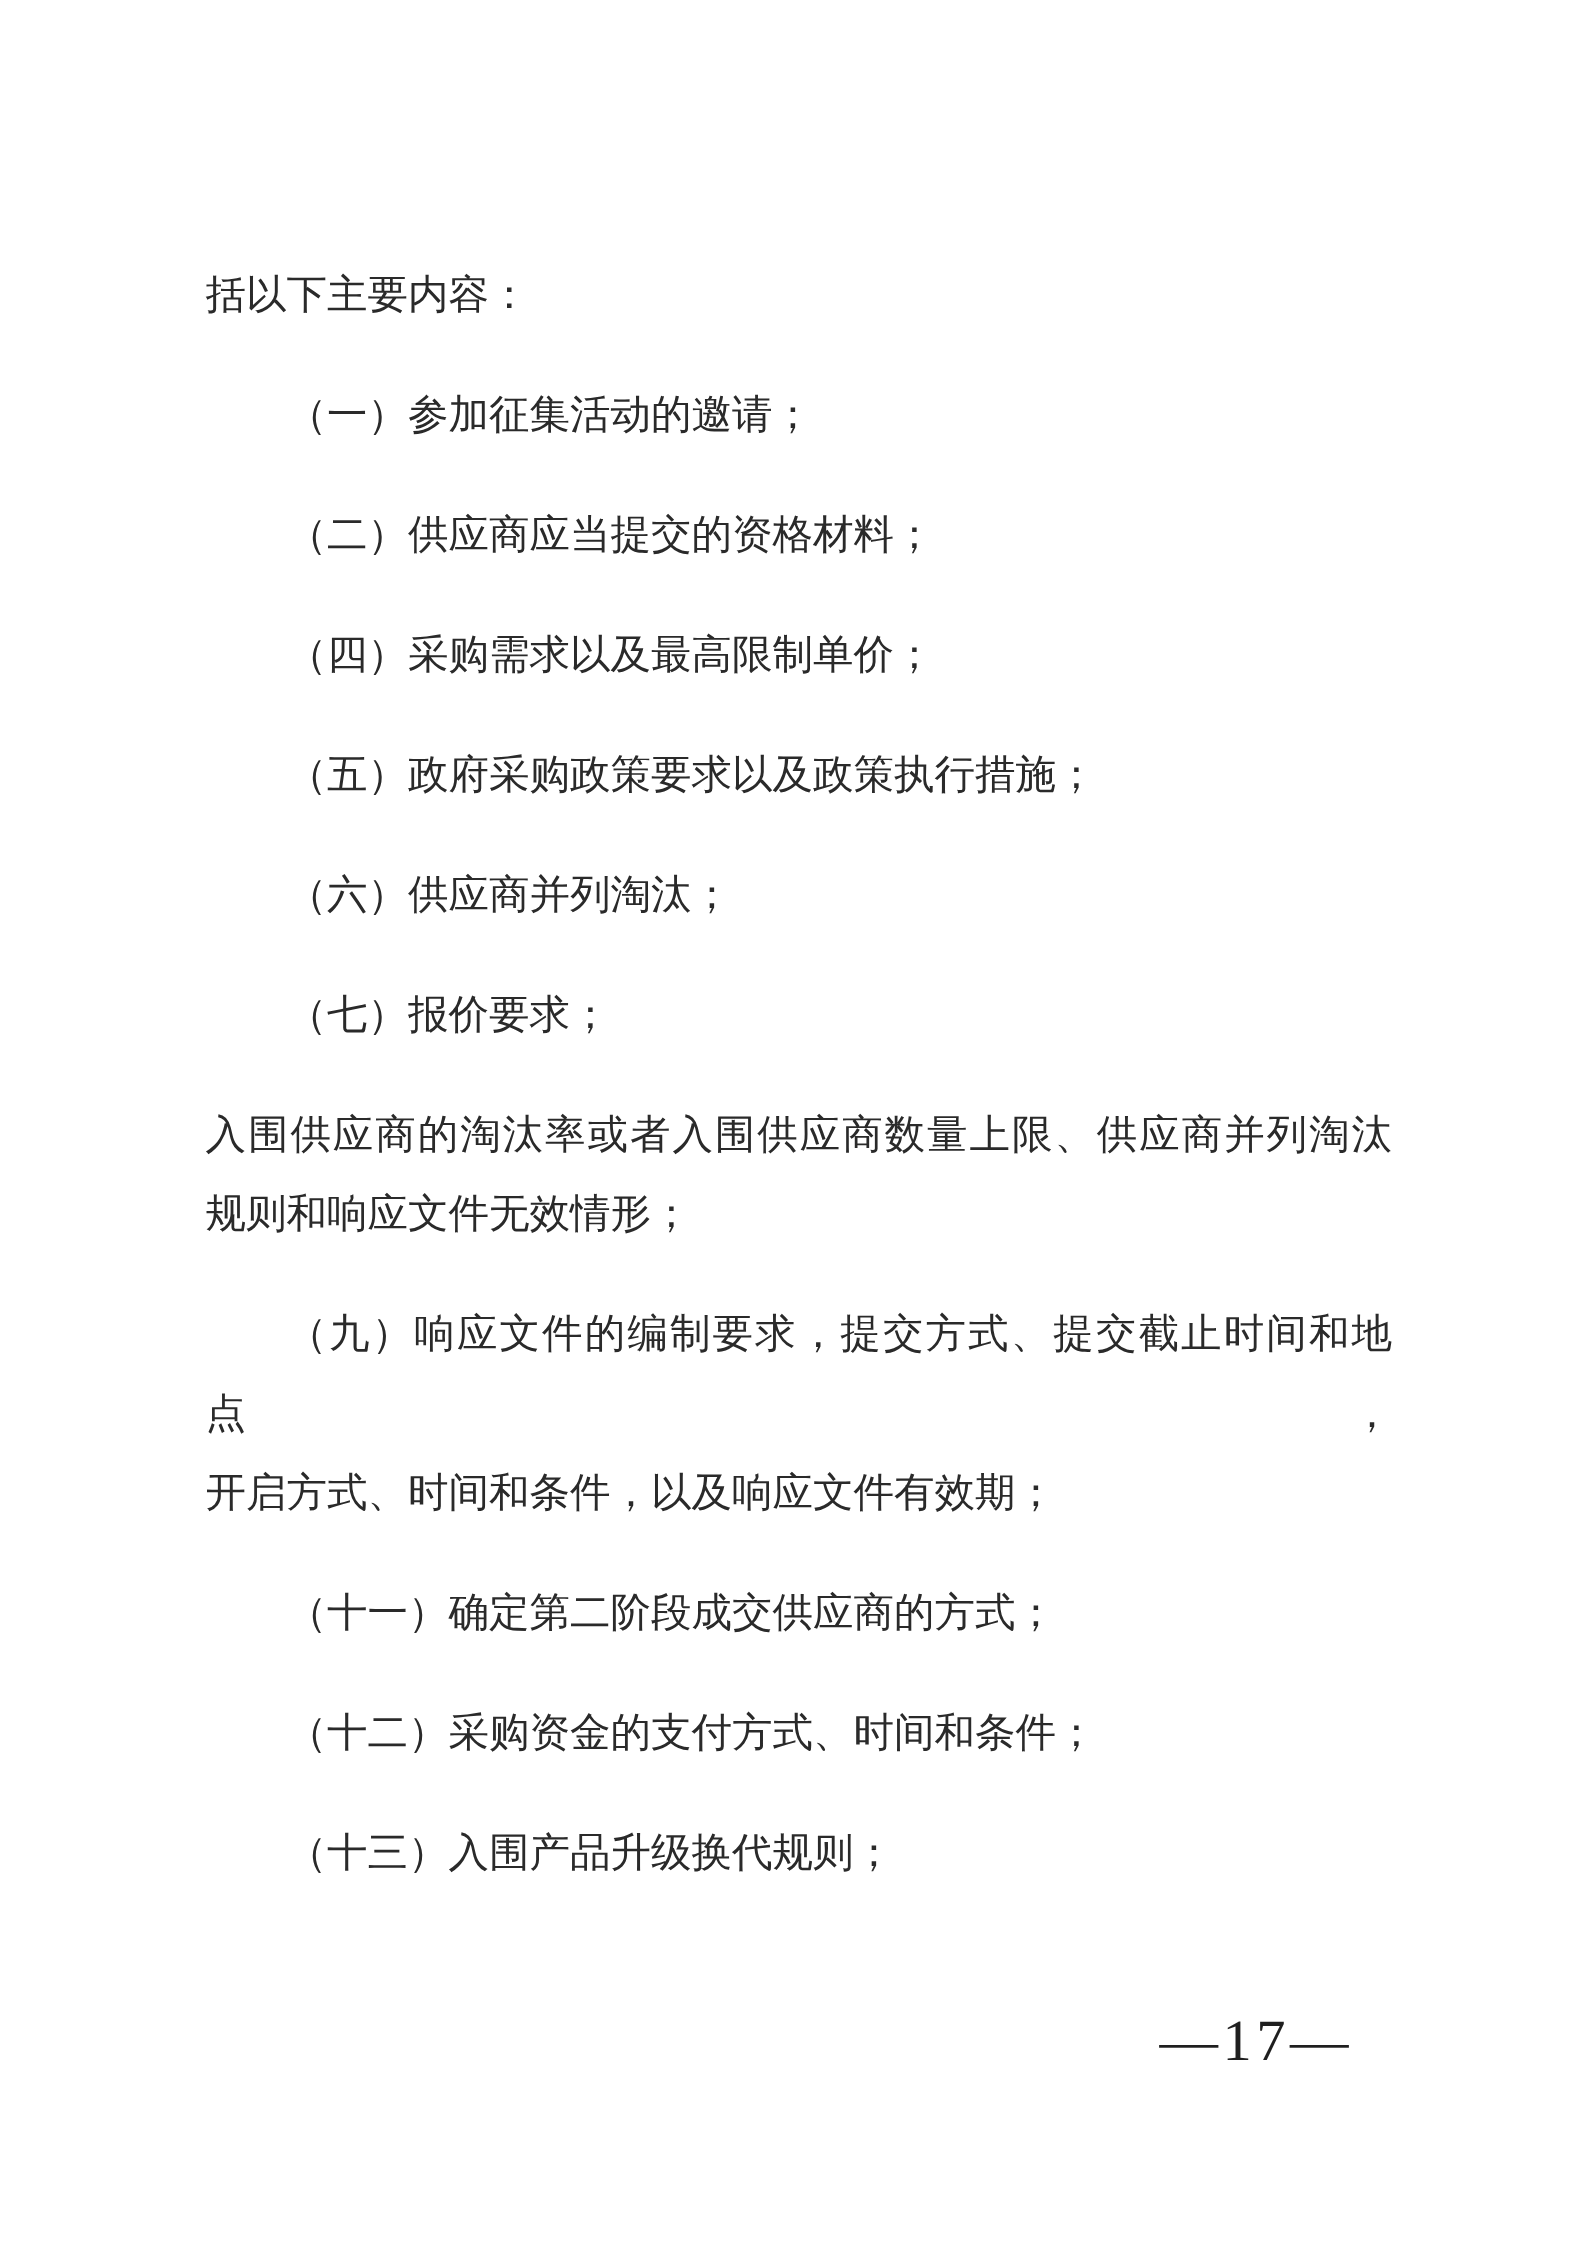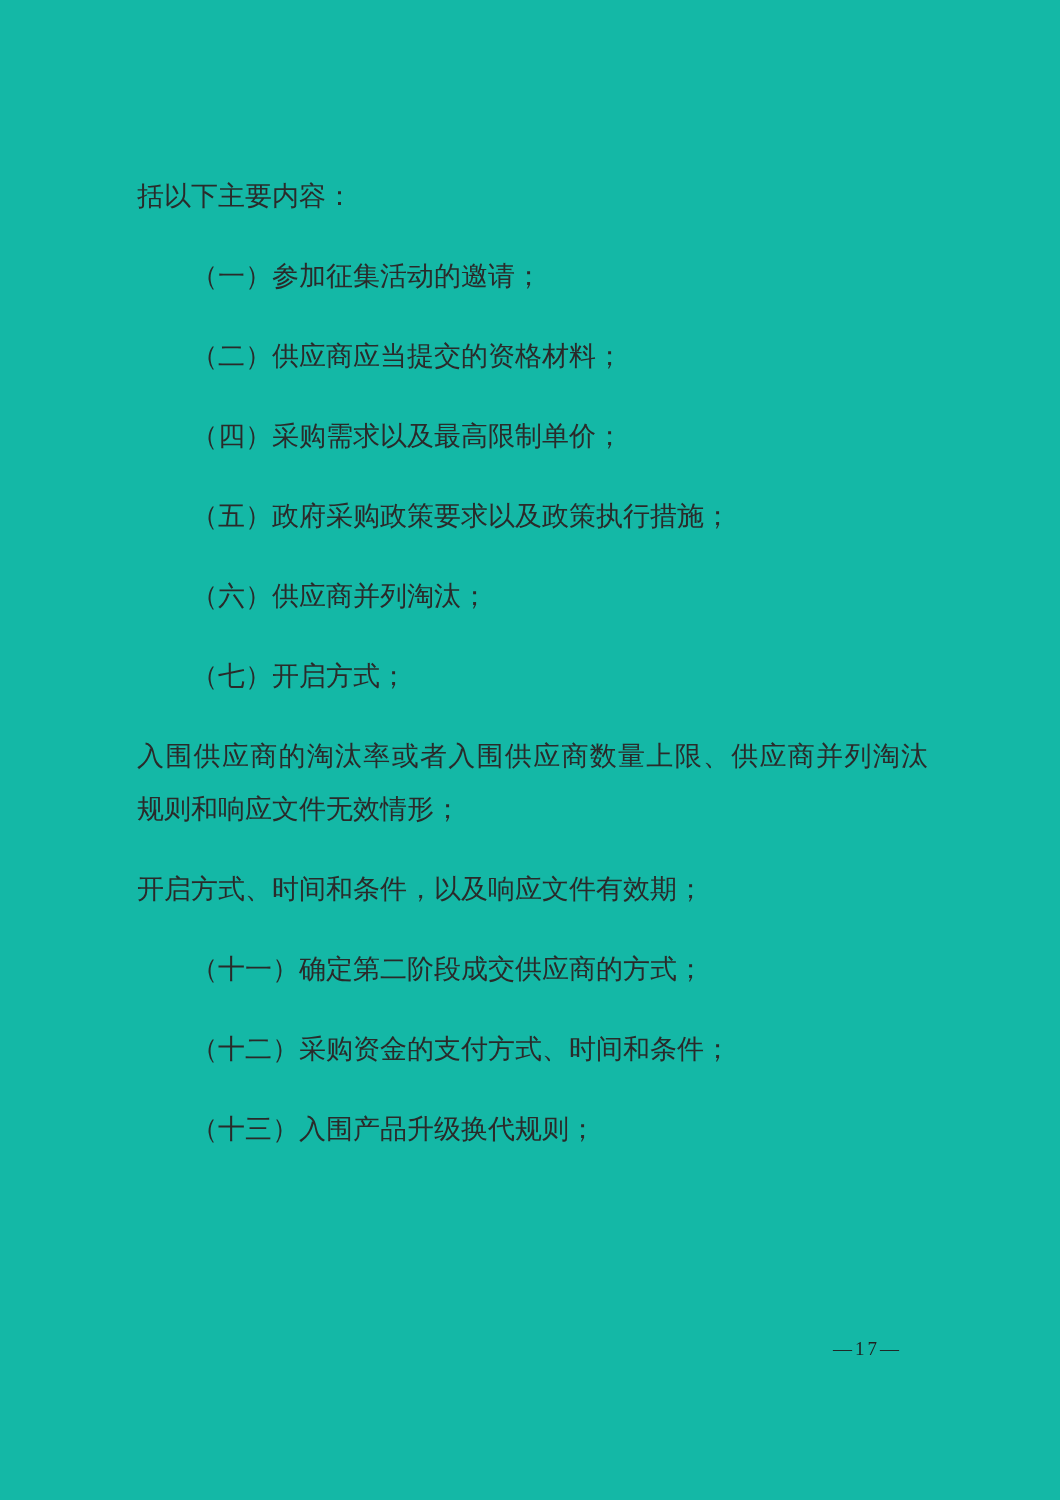--- a/index.html
+++ b/index.html
@@ -4,21 +4,21 @@
 <style>
   html, body {
     margin: 0;
     padding: 0;
     background: #e8e8e8;
   }
   .page {
     position: relative;
     width: 1060px;
     height: 1500px;
-    background: #14b8a6;
+    background: #ffffff;
     overflow: hidden;
     font-family: "Liberation Serif", "DejaVu Serif", serif;
   }
   .content {
     position: absolute;
     left: 137px;
     top: 170px;
     width: 791px;
     color: #2a2a2a;
     font-size: 27px;
@@ -35,21 +35,21 @@
     text-indent: 2em;
   }
   .line.fill {
     text-align: justify;
     text-align-last: justify;
   }
   .page-number {
     position: absolute;
     top: 1338px;
     right: 158px;
-    font-size: 19px;
+    font-size: 39px;
     letter-spacing: 3px;
     color: #1f1f1f;
     font-family: "Liberation Serif", "DejaVu Serif", serif;
   }
 </style>
 </head>
 <body>
 
 <div class="page">
   <div class="content">
@@ -83,31 +83,32 @@
       <div class="line ind">（五）政府采购政策要求以及政策执行措施；</div>
     <p></p>
 
     <p class="para">
       </p>
       <div class="line ind">（六）供应商并列淘汰；</div>
     <p></p>
 
     <p class="para">
       </p>
-      <div class="line ind">（七）开启方式；</div>
+      <div class="line ind">（七）报价要求；</div>
     <p></p>
 
     <p class="para">
       </p>
       <div class="line fill">入围供应商的淘汰率或者入围供应商数量上限、供应商并列淘汰</div>
       <div class="line">规则和响应文件无效情形；</div>
     <p></p>
 
     <p class="para">
       </p>
+      <div class="line ind fill">（九）响应文件的编制要求，提交方式、提交截止时间和地点，</div>
       <div class="line">开启方式、时间和条件，以及响应文件有效期；</div>
     <p></p>
 
     <p class="para">
       </p>
     <p></p>
 
     <p class="para">
       </p>
       <div class="line ind">（十一）确定第二阶段成交供应商的方式；</div>

